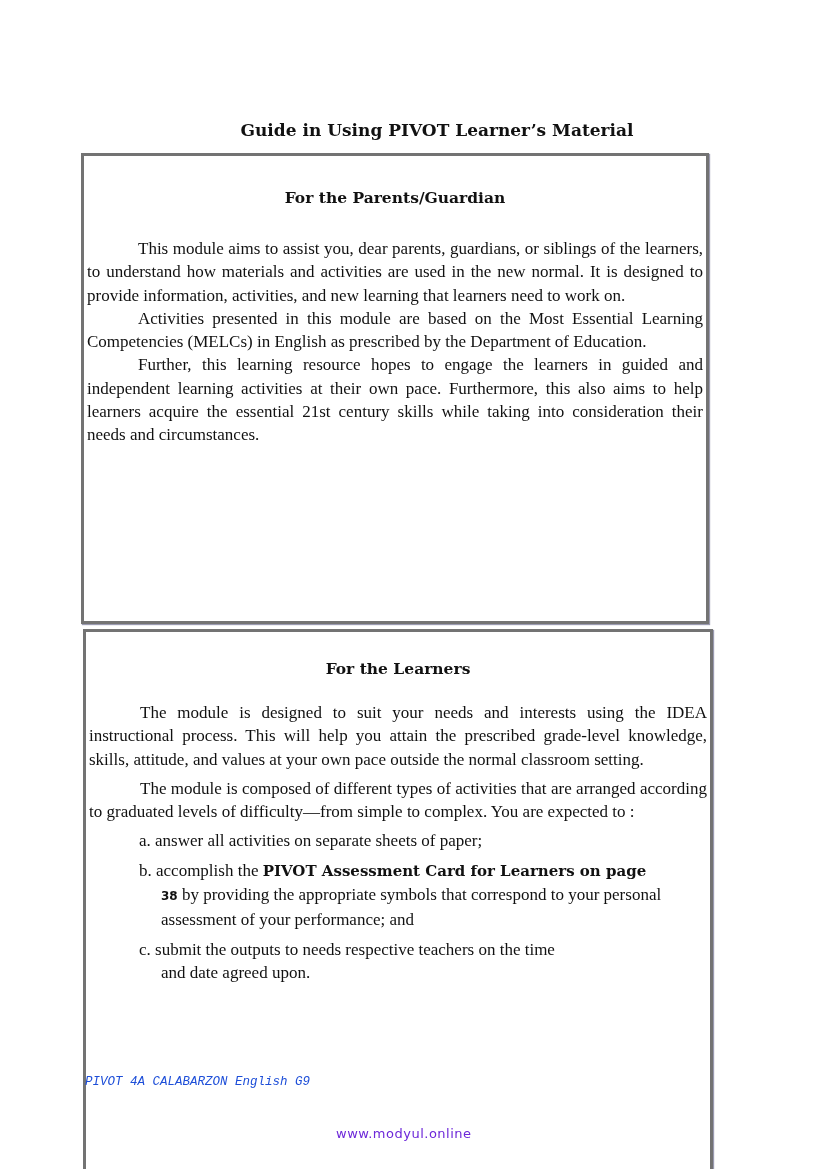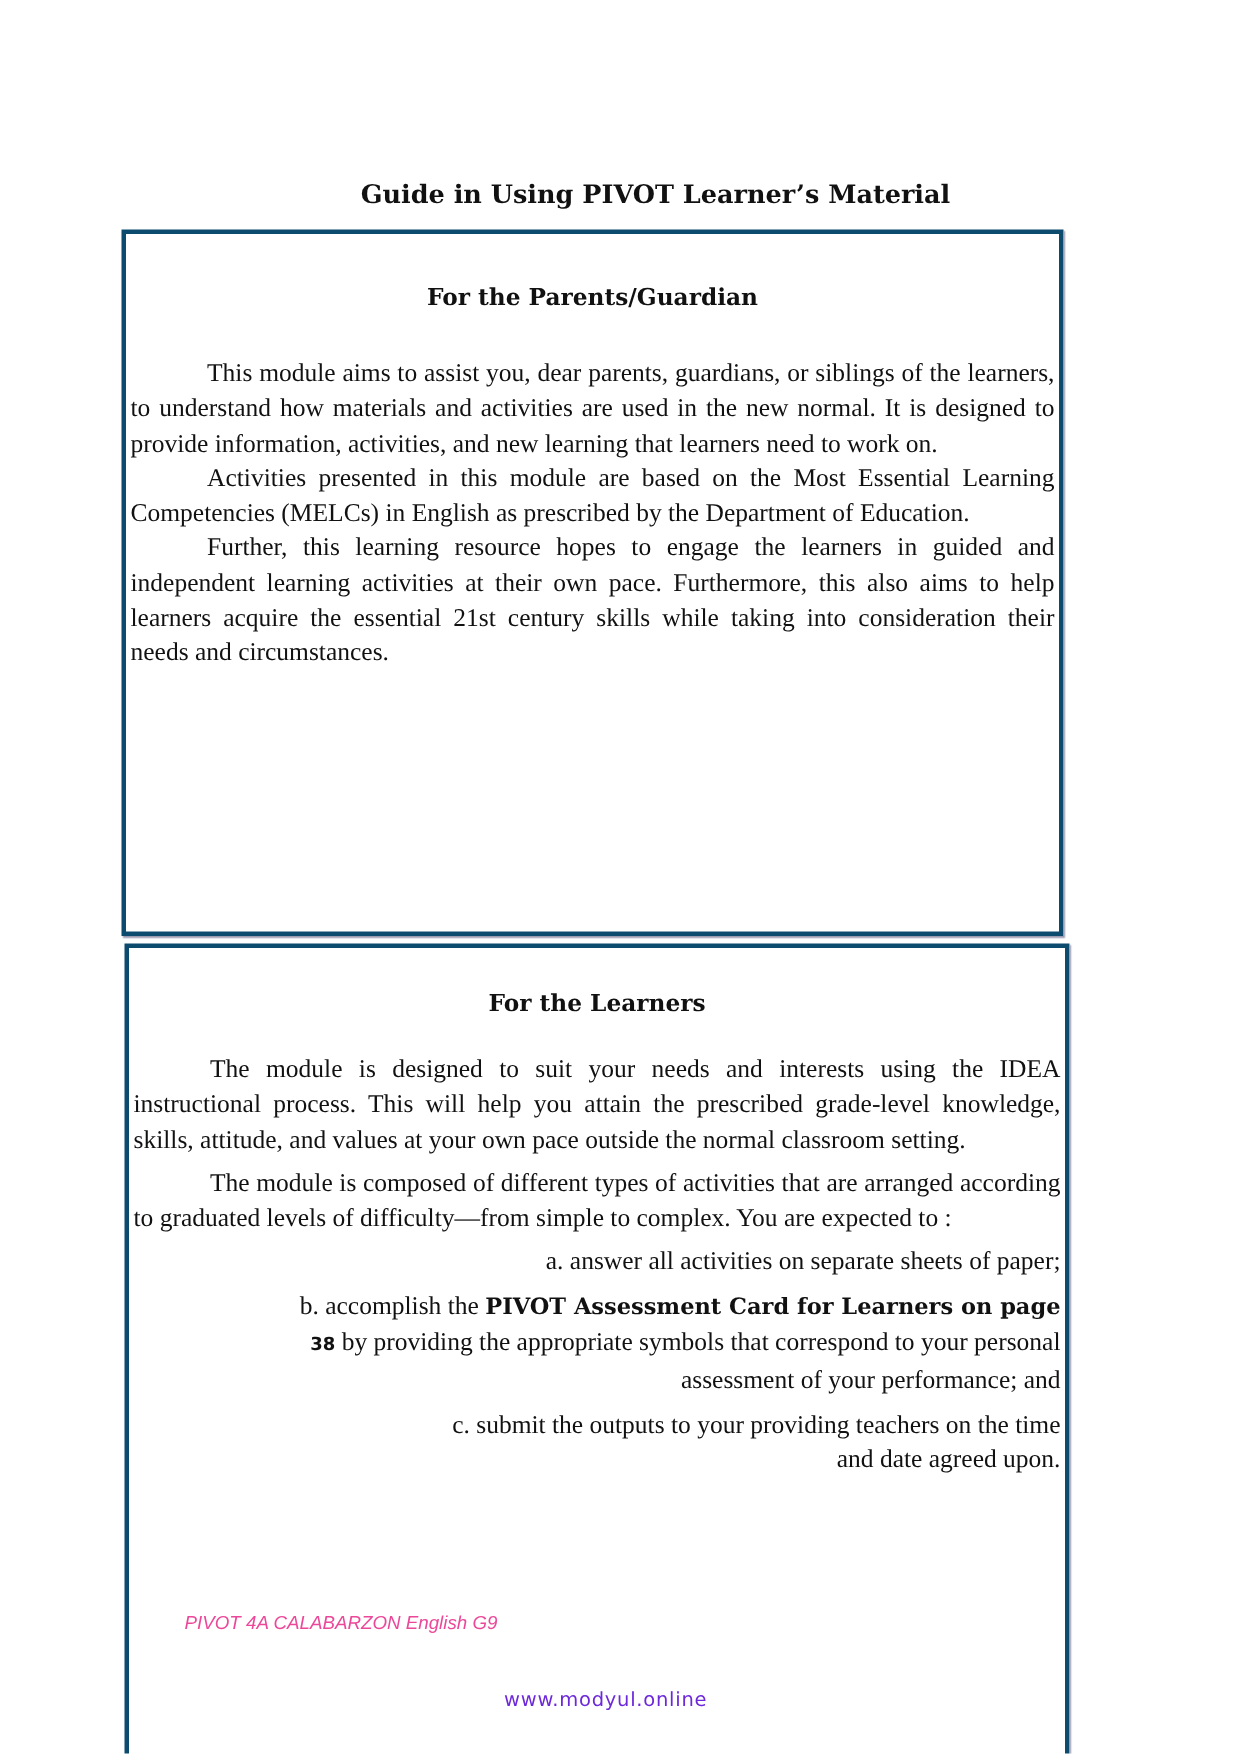--- a/index.html
+++ b/index.html
@@ -1,40 +1,40 @@
 <!DOCTYPE html>
 <html><head>
 <meta charset="utf-8">
 <style>
   html, body { margin: 0; padding: 0; background: #ffffff; }
   body { width: 826px; height: 1169px; position: relative; overflow: hidden;
          font-family: "DejaVu Serif", "Liberation Serif", serif; color: #111; }
   .doc-title { position: absolute; left: 0; width: 826px; top: 120px; text-align: center;
                font-family: "DejaVu Serif", serif; font-weight: bold; font-size: 17px; padding-left: 48px; box-sizing: border-box; }
-  .box { position: absolute; border: 3px solid #0c4a6e; box-sizing: border-box;
+  .box { position: absolute; border: 3px solid #737373; box-sizing: border-box;
          box-shadow: 1px 1px 1px #9a9ab0; }
   .box1 { left: 81px; top: 153px; width: 628px; height: 471px; }
   .box2 { left: 83px; top: 629px; width: 630px; height: 546px; }
   .box-heading { position: absolute; left: 0; right: 0; text-align: center; font-weight: bold;
                  font-size: 15.5px; font-family: "DejaVu Serif", serif; }
   .box1 .box-heading { top: 32px; }
   .box2 .box-heading { top: 27px; }
   .body-text { position: absolute; font-family: "Liberation Serif", serif; font-size: 17px;
                line-height: 23.3px; text-align: justify; }
   .box1 .body-text { left: 3px; right: 3px; top: 81px; }
   .box2 .body-text { left: 3px; right: 3px; top: 69px; }
   .para { margin: 0; text-indent: 51px; }
   .box2 .para { margin-bottom: 6px; }
   .list { margin: 0; padding: 0; list-style: none; }
-  .list li { margin: 0 0 6px 0; padding-left: 70px; text-indent: -20px; text-align: right; }
+  .list li { margin: 0 0 6px 0; padding-left: 70px; text-indent: -20px; text-align: left; }
   .list .cont { display: block; text-indent: 0; padding-left: 2px; }
   .bold-ref { font-family: "DejaVu Sans", sans-serif; font-weight: bold; font-size: 12px; }
   .bold-ref-serif { font-family: "DejaVu Serif", serif; font-weight: bold; font-size: 15px; margin-top: 33px; }
-  .footer { position: absolute; left: 85px; top: 1075px; font-family: Liberation Sans, sans-serif;
-            font-style: italic; font-size: 12.5px; color: #ec4899; margin-left: 38px; }
+  .footer { position: absolute; left: 85px; top: 1075px; font-family: Liberation Mono, monospace;
+            font-style: italic; font-size: 12.5px; color: #1d4ed8; }
   .watermark { position: absolute; left: 336px; top: 1126px; font-family: "DejaVu Sans", sans-serif;
                font-size: 13px; color: #6d28d9; letter-spacing: 0.5px; }
 </style>
 </head>
 <body>
 
 <div class="doc-title">Guide in Using PIVOT Learner’s Material</div>
 
 <section class="box box1">
   <div class="box-heading">For the Parents/Guardian</div>
@@ -55,21 +55,21 @@
         <span>a.</span>
         <span>answer all activities on separate sheets of paper;</span>
       </li>
       <li>
         <span>b.</span>
         <span>accomplish the </span><strong class="bold-ref-serif">PIVOT Assessment Card for Learners on page</strong>
         <span class="cont"><strong class="bold-ref">38</strong><span> by providing the appropriate symbols that correspond to your personal assessment of your performance; and</span></span>
       </li>
       <li>
         <span>c.</span>
-        <span>submit the outputs to your providing teachers on the time</span>
+        <span>submit the outputs to needs respective teachers on the time</span>
         <span class="cont">and date agreed upon.</span>
       </li>
     </ul>
   </div>
 </section>
 
 <div class="footer">PIVOT 4A CALABARZON English G9</div>
 <div class="watermark">www.modyul.online</div>
 
 </body></html>

